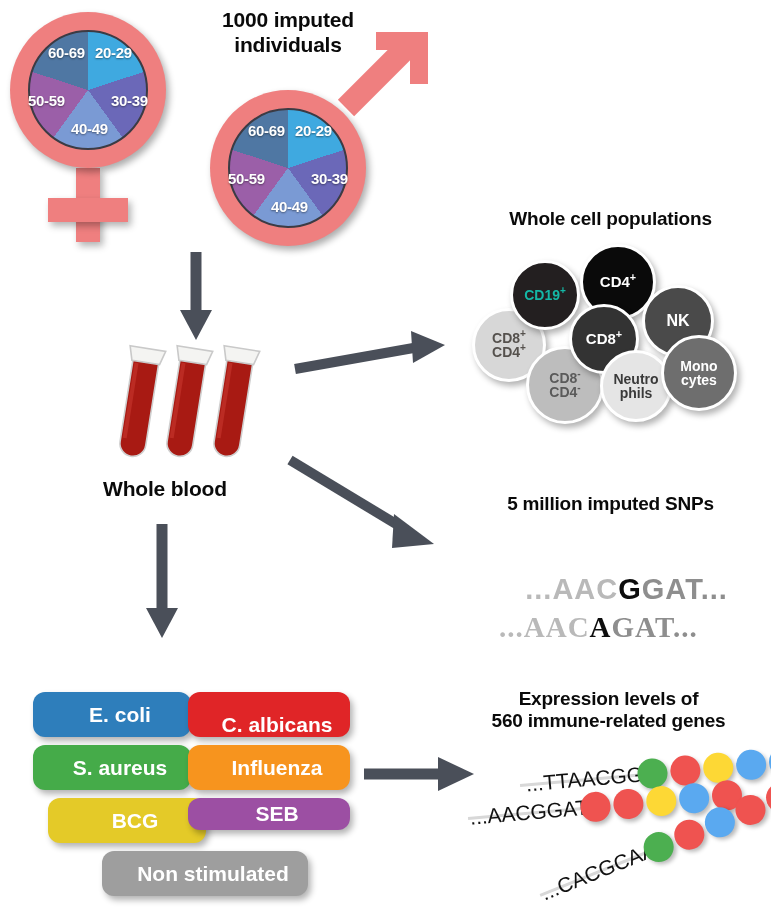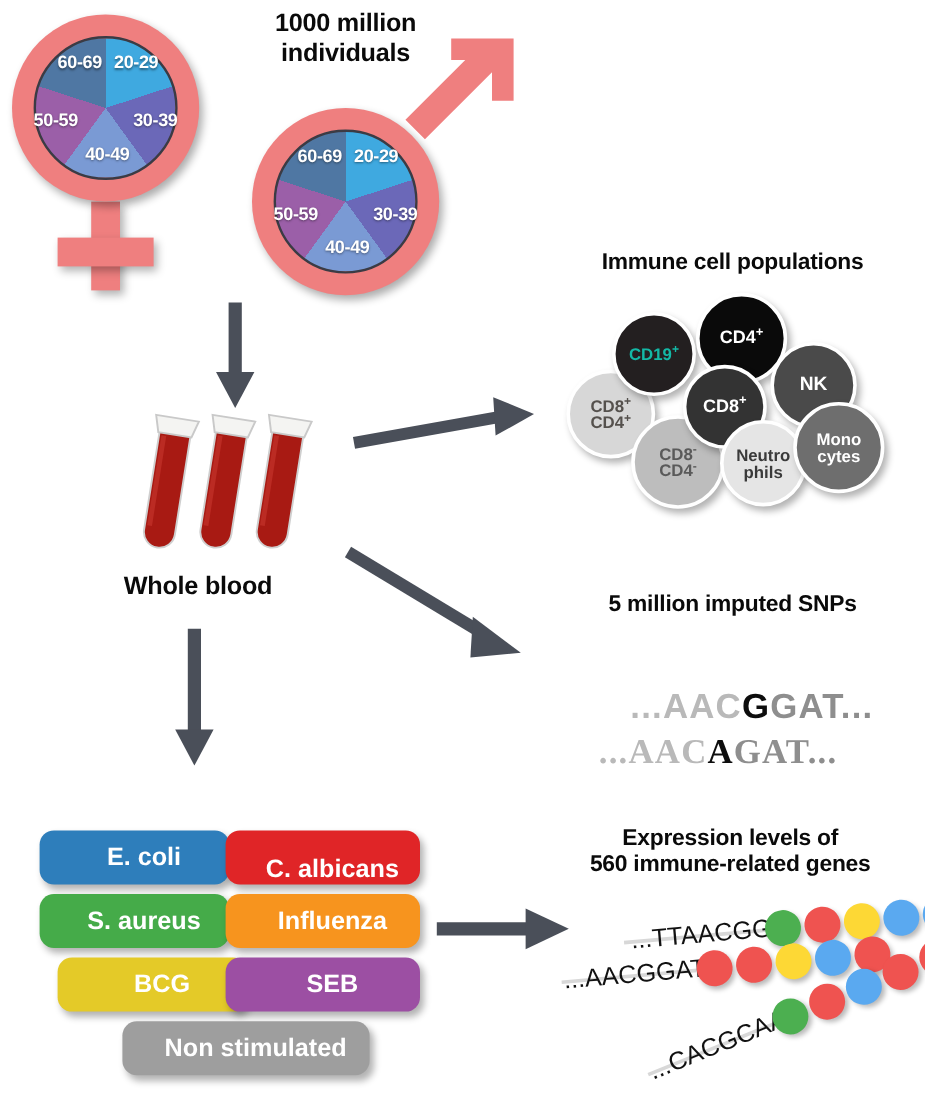--- a/index.html
+++ b/index.html
@@ -93,21 +93,21 @@
     <div class="fem-stem" style="left:48px;top:198px;width:80px;height:24px;"></div>
     <div class="sym-ring" style="left:10px;top:12px;width:156px;height:156px;"></div>
     <div class="pie" id="pie-female" style="left: 28px; top: 30px; width: 120px; height: 120px; background: conic-gradient(rgb(63, 169, 224) 0deg, rgb(63, 169, 224) 72deg, rgb(107, 104, 184) 72deg, rgb(107, 104, 184) 144deg, rgb(122, 154, 212) 144deg, rgb(122, 154, 212) 216deg, rgb(155, 95, 168) 216deg, rgb(155, 95, 168) 288deg, rgb(79, 119, 163) 288deg, rgb(79, 119, 163) 360deg);"></div>
     <div class="pie-label" style="left:48px;top:44px;font-size:15px;">60-69</div>
     <div class="pie-label" style="left:95px;top:44px;font-size:15px;">20-29</div>
     <div class="pie-label" style="left:111px;top:92px;font-size:15px;">30-39</div>
     <div class="pie-label" style="left:71px;top:120px;font-size:15px;">40-49</div>
     <div class="pie-label" style="left:28px;top:92px;font-size:15px;">50-59</div>
   </div>
 
-  <div class="title" style="left:178px;top:8px;width:220px;font-size:21px;">1000 million
+  <div class="title" style="left:178px;top:8px;width:220px;font-size:21px;">1000 imputed
 individuals</div>
 
   <div>
     <svg class="male-arrow" width="120" height="110" viewBox="0 0 120 110" style="left:324px;top:22px;">
       <g fill="#ef7f7f" filter="">
         <path d="M22 86 L86 22" stroke="#ef7f7f" stroke-width="23" stroke-linecap="butt"></path>
         <path d="M52 10 L104 10 L104 62 L86 62 L86 28 L52 28 Z"></path>
       </g>
     </svg>
     <div class="sym-ring" style="left:210px;top:90px;width:156px;height:156px;"></div>
@@ -157,21 +157,21 @@
   <svg class="arrow-svg" width="160" height="110" viewBox="0 0 160 110" style="left:288px;top:448px;">
     <path d="M2 12 L118 82" stroke="#4a4f59" stroke-width="10" fill="none"></path>
     <path d="M106 66 L146 96 L104 100 Z" fill="#4a4f59"></path>
   </svg>
 
   <svg class="arrow-svg" width="50" height="120" viewBox="0 0 50 120" style="left:137px;top:524px;">
     <path d="M25 0 L25 88" stroke="#4a4f59" stroke-width="11" fill="none"></path>
     <path d="M9 84 L41 84 L25 114 Z" fill="#4a4f59"></path>
   </svg>
 
-  <div class="title" style="left:450px;top:208px;width:321px;font-size:19px;">Immune cell populations</div>
+  <div class="title" style="left:450px;top:208px;width:321px;font-size:19px;">Whole cell populations</div>
 
   <div class="cell" style="left:472px;top:308px;width:74px;height:74px;background:#d7d7d7;color:#55514d;font-size:14px;">
     <span>CD8<sup>+</sup><br>CD4<sup>+</sup></span>
   </div>
 
   <div class="cell" style="left:510px;top:260px;width:70px;height:70px;background:#231f20;color:#14b8a6;font-size:14px;">
     <span>CD19<sup>+</sup></span>
   </div>
 
   <div class="cell" style="left:526px;top:346px;width:78px;height:78px;background:#bdbdbd;color:#5a5a5a;font-size:14px;">
@@ -216,21 +216,21 @@
   </div>
   <div class="stim" style="left:33px;top:745px;width:142px;height:45px;background:#45ab49;font-size:21px;">
     <span>S. aureus</span>
   </div>
   <div class="stim" style="left:188px;top:745px;width:146px;height:45px;background:#f7941e;font-size:21px;">
     <span>Influenza</span>
   </div>
   <div class="stim" style="left:33px;top:798px;width:142px;height:45px;background:#e4ca28;font-size:21px;margin-left:15px;">
     <span>BCG</span>
   </div>
-  <div class="stim" style="left:188px;top:798px;width:146px;height:45px;background:#9c4fa3;font-size:21px;">
+  <div class="stim" style="left:188px;top:798px;width:146px;height:32px;background:#9c4fa3;font-size:21px;">
     <span>SEB</span>
   </div>
   <div class="stim" style="left:102px;top:851px;width:190px;height:45px;background:#9e9e9e;font-size:21px;">
     <span>Non stimulated</span>
   </div>
 
   <svg class="arrow-svg" width="120" height="44" viewBox="0 0 120 44" style="left:362px;top:752px;">
     <path d="M2 22 L82 22" stroke="#4a4f59" stroke-width="11" fill="none"></path>
     <path d="M76 5 L112 22 L76 39 Z" fill="#4a4f59"></path>
   </svg>

